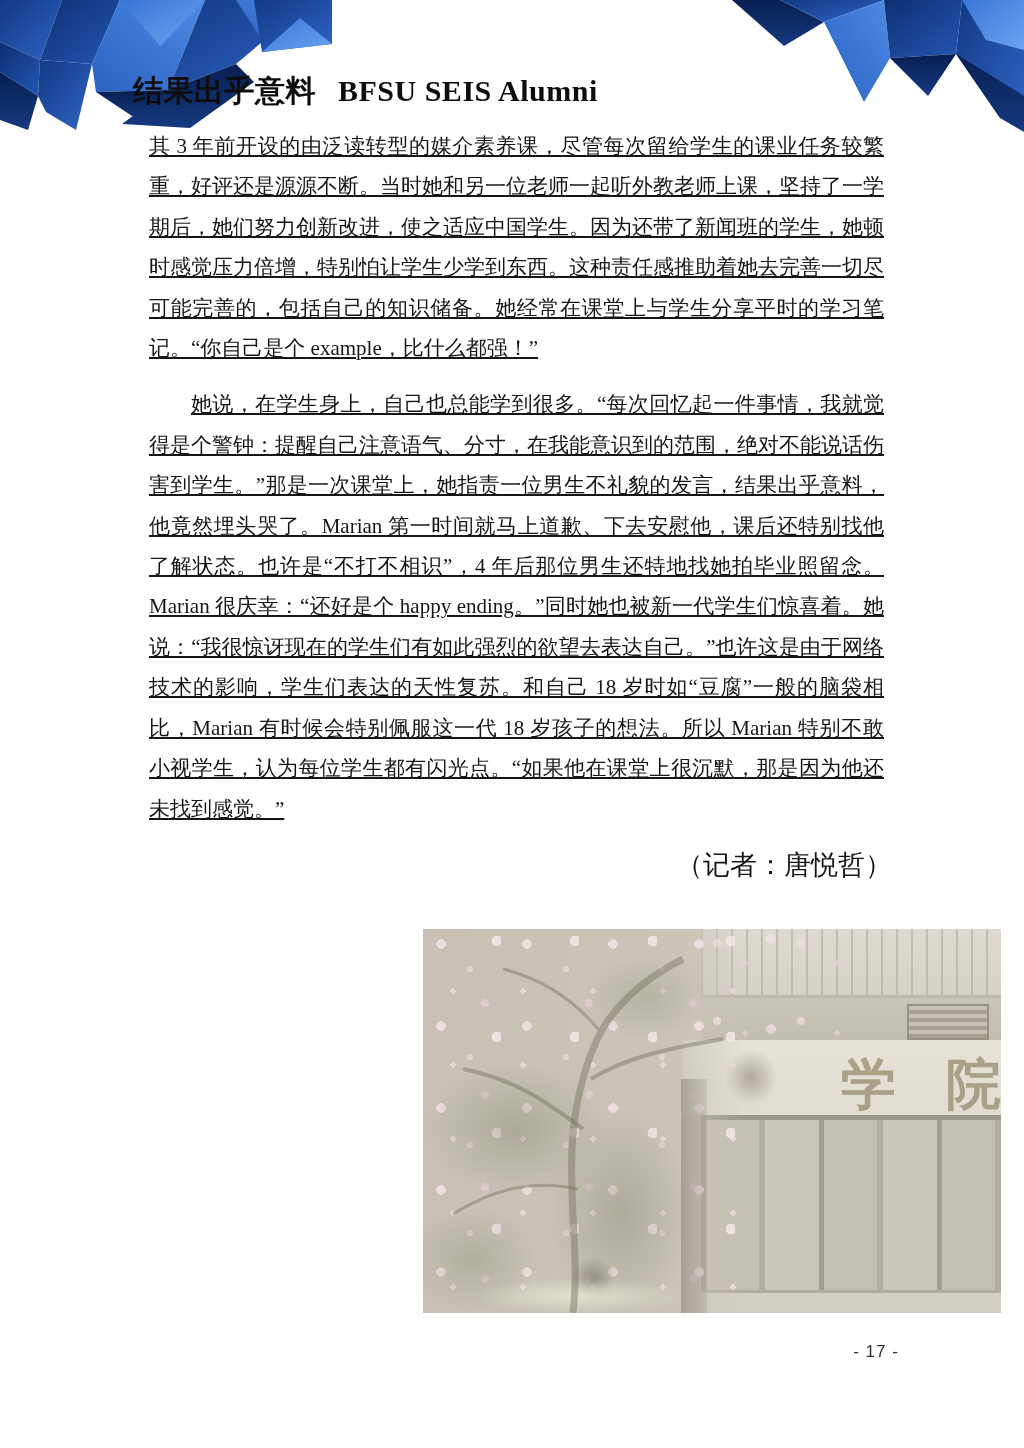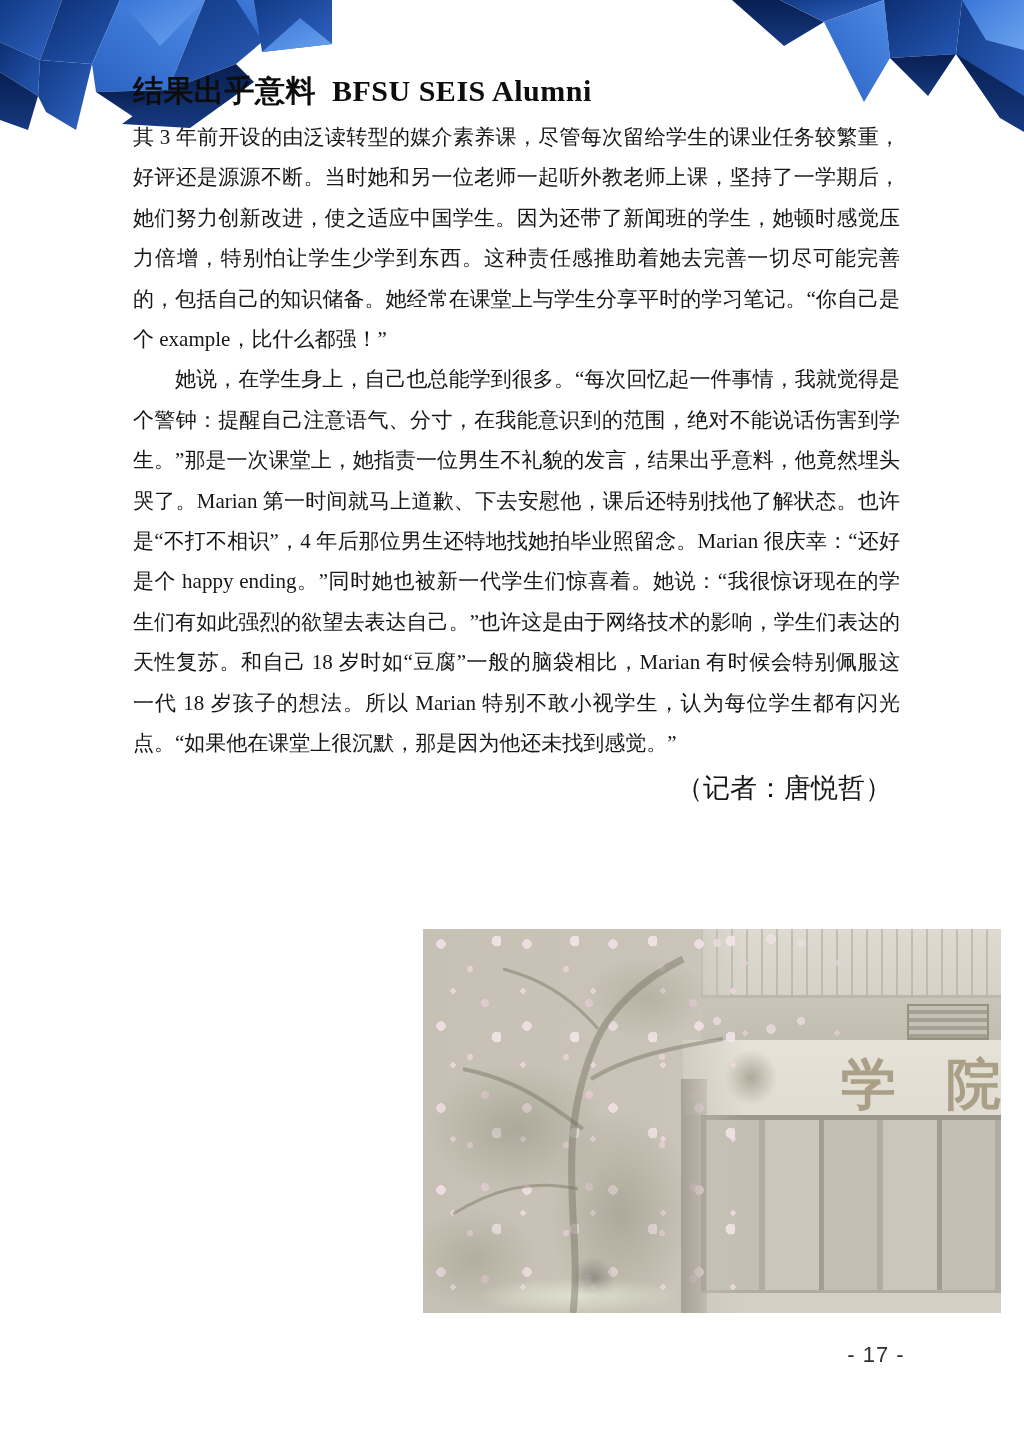--- a/index.html
+++ b/index.html
@@ -19,26 +19,27 @@
   
   .content {
     position:absolute; left:133px; top:72px; width:767px; z-index:3;
     color:#141414;
   }
   h1.page-title {
     margin:0 0 7px 0;
     font-size:30px; line-height:38px; font-weight:bold; color:#0d0d0d;
     letter-spacing:0.5px;
   }
-  h1 .title-en { margin-left:8px; }
+  h1 .title-en { margin-left:14px; }
   .para {
-    margin:0;
+    margin:16px;
     font-size:21px; line-height:40.4px;
     text-align:justify;
     color:#161616;
+    text-decoration:underline;
   }
   .para.indent { text-indent:2em; }
   .byline {
     margin:4px 0 0 0;
     font-size:27px; line-height:40.4px;
     text-align:right; padding-right:8px;
     color:#161616;
   }
 
   
@@ -130,21 +131,21 @@
     left:58px; top:350px; width:195px; height:34px;
     background:radial-gradient(ellipse at center, rgba(226,228,211,.92), rgba(0,0,0,0) 75%);
   }
   .branches { left:0; top:0; }
 
   
   .page-number {
     position:absolute; left:826px; top:1342px; width:100px;
     text-align:center;
     font-family:"Liberation Sans","DejaVu Sans",sans-serif;
-    font-size:22px; color:#2f2f2f; z-index:3;
+    font-size:17px; color:#2f2f2f; z-index:3;
     letter-spacing:1px;
   }
 </style>
 </head>
 <body>
 
 <svg class="deco deco-left" width="332" height="150" viewBox="0 0 332 150" xmlns="http://www.w3.org/2000/svg">
   <defs>
     <linearGradient id="lgA" x1="0" y1="0" x2="1" y2="1">
       <stop offset="0" stop-color="#0e2f73"></stop>

